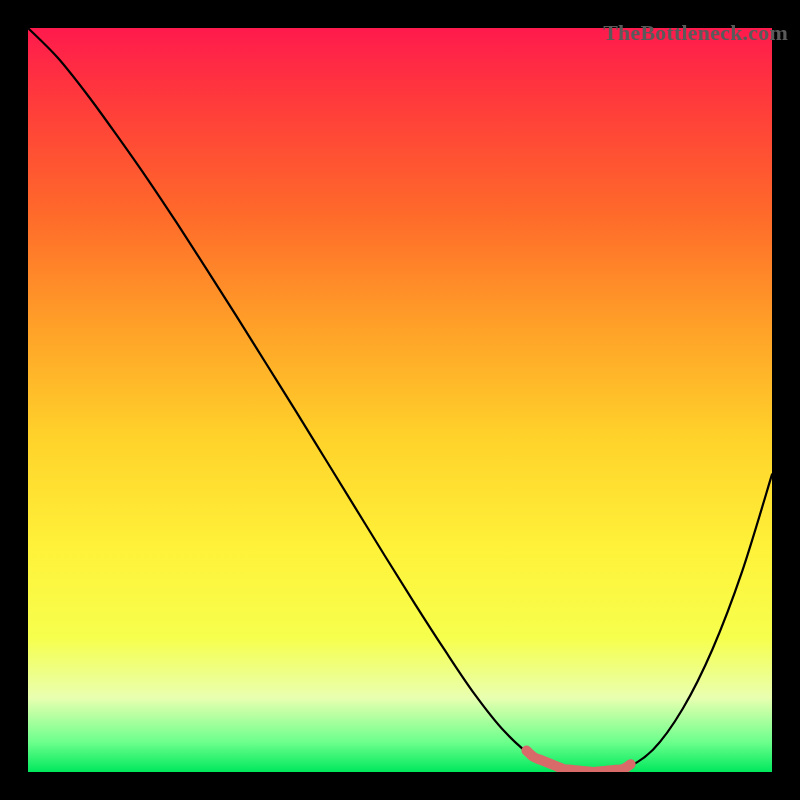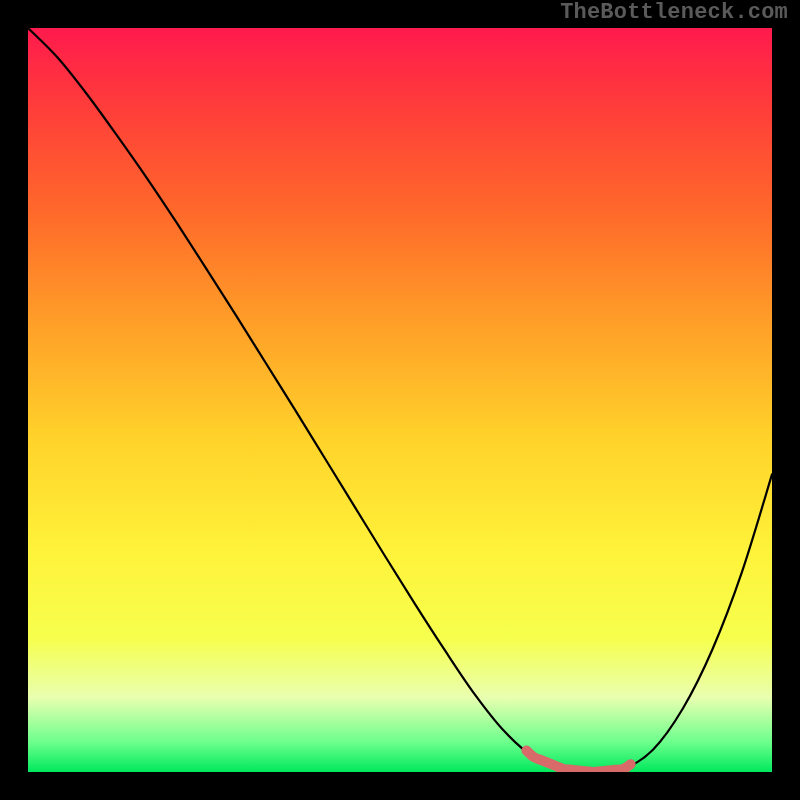--- a/index.html
+++ b/index.html
@@ -37,23 +37,23 @@
       #ffd22a 55%,
       #fff23a 70%,
       #f6ff4d 82%,
       #e9ffb0 90%,
       #6cff8c 96%,
       #00e85c 100%
     );
   }
   .watermark {
     position: absolute;
-    top: 0;
+    top: 20px;
     right: 12px;
-    font-family: Liberation Mono, monospace;
+    font-family: Liberation Serif, serif;
     font-size: 22px;
     font-weight: 600;
     color: #5a5a5a;
     letter-spacing: 0.2px;
     user-select: none;
   }
   svg.curve {
     position: absolute;
     inset: 0;
   }

